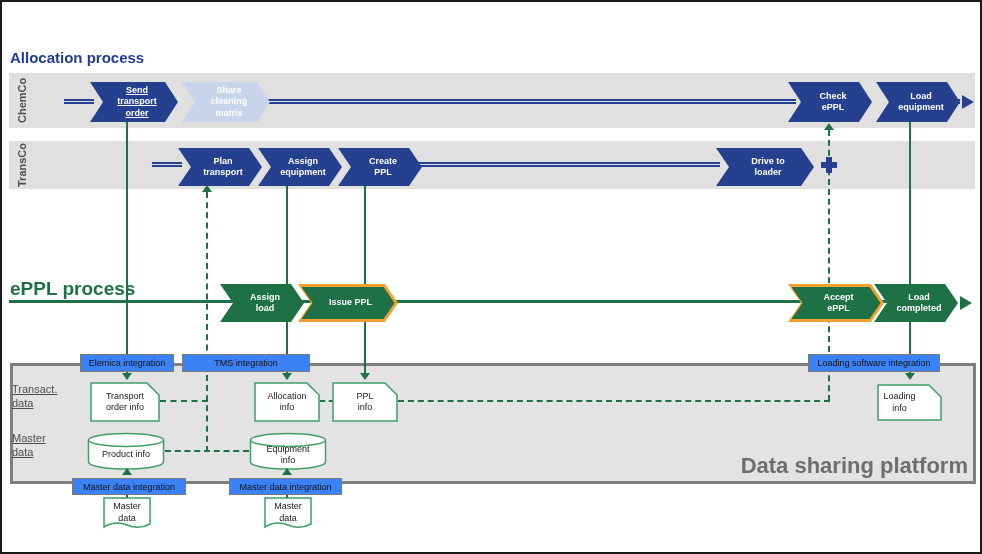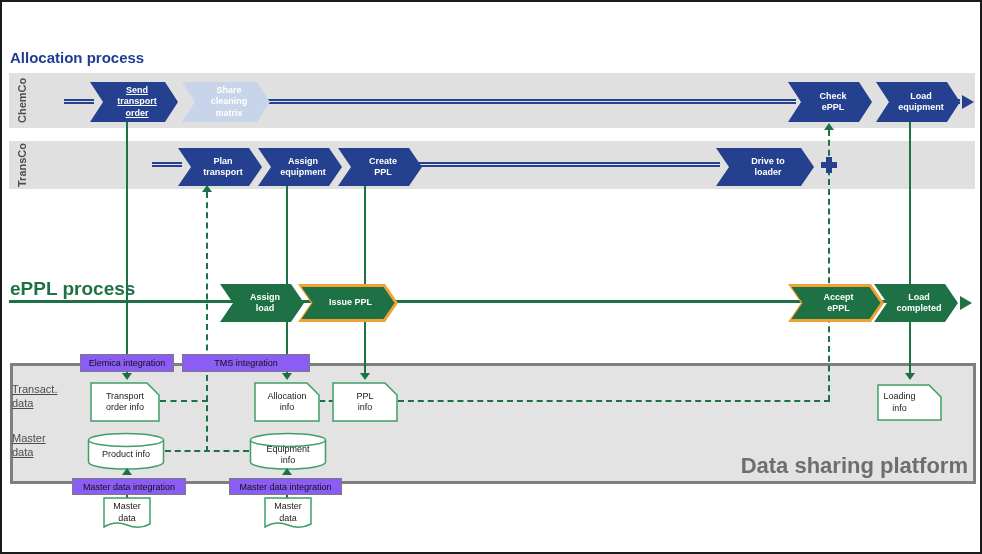--- a/index.html
+++ b/index.html
@@ -45,21 +45,21 @@
 
   .plus{position:absolute;width:16px;height:16px;z-index:6;}
   .plus::before{content:"";position:absolute;left:0;top:5px;width:16px;height:6px;background:#24408f;}
   .plus::after{content:"";position:absolute;left:5px;top:0;width:6px;height:16px;background:#24408f;}
 
   .platform{position:absolute;background:#e3e3e3;border:3px solid #7f7f7f;box-sizing:border-box;z-index:0;}
   .platform-title{position:absolute;font-size:22px;font-weight:bold;color:#6e6e6e;text-align:right;z-index:3;}
   .row-label{position:absolute;font-size:11px;font-weight:normal;color:#4d4d4d;text-decoration:underline;
     line-height:1.25;white-space:pre-line;z-index:3;}
 
-  .integ{position:absolute;background:#8b5cf6;border:1.5px solid #7a7a7a;box-sizing:border-box;
+  .integ{position:absolute;background:#3b82f6;border:1.5px solid #7a7a7a;box-sizing:border-box;
     display:flex;align-items:center;justify-content:center;text-align:center;font-size:9px;color:#111;z-index:6;}
 
   .shape{position:absolute;z-index:5;}
   .shape svg{position:absolute;left:0;top:0;}
   .shape .lbl{position:absolute;left:0;right:0;top:0;bottom:0;display:flex;align-items:center;justify-content:center;
     text-align:center;font-size:9px;color:#1a1a1a;line-height:1.25;white-space:pre-line;}
   .cyl .lbl{padding-top:7px;}
   .doc .lbl{padding-bottom:6px;}
 </style>
 </head>
@@ -132,20 +132,21 @@
   <div class="chev-o" style="left:786px;top:282px;width:96px;">
     <div class="chev-in">Accept
 ePPL</div>
   </div>
   <div class="chev green" style="left:872px;top:282px;width:84px;">Load
 completed</div>
   <div class="arr-rg" style="left:958px;top:294px;"></div>
 
   <div class="integ" style="left:78px;top:352px;width:94px;height:18px;">Elemica integration</div>
   <div class="integ" style="left:180px;top:352px;width:128px;height:18px;">TMS integration</div>
+  <div class="integ" style="left:806px;top:352px;width:132px;height:18px;">Loading software integration</div>
   <div class="integ" style="left:70px;top:476px;width:114px;height:17px;">Master data integration</div>
   <div class="integ" style="left:227px;top:476px;width:113px;height:17px;">Master data integration</div>
 
   <div class="shape" style="left:88px;top:380px;width:70px;height:40px;">
     <svg width="70" height="40">
         <polygon points="1,1 57,1 69,13 69,39 1,39" fill="#ffffff" stroke="#3f9e68" stroke-width="1.5"></polygon>
       </svg>
     <span class="lbl">Transport
 order info</span>
   </div>

